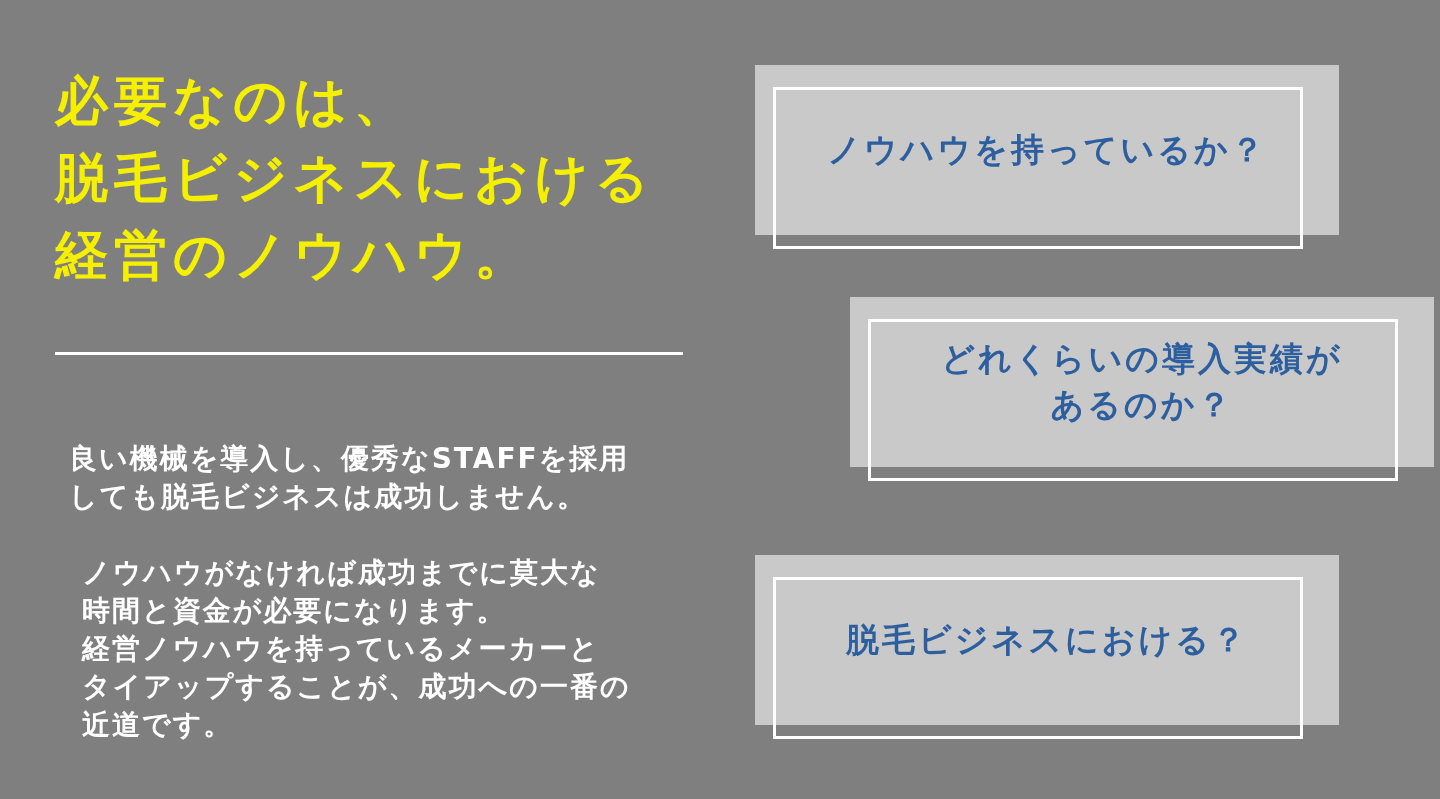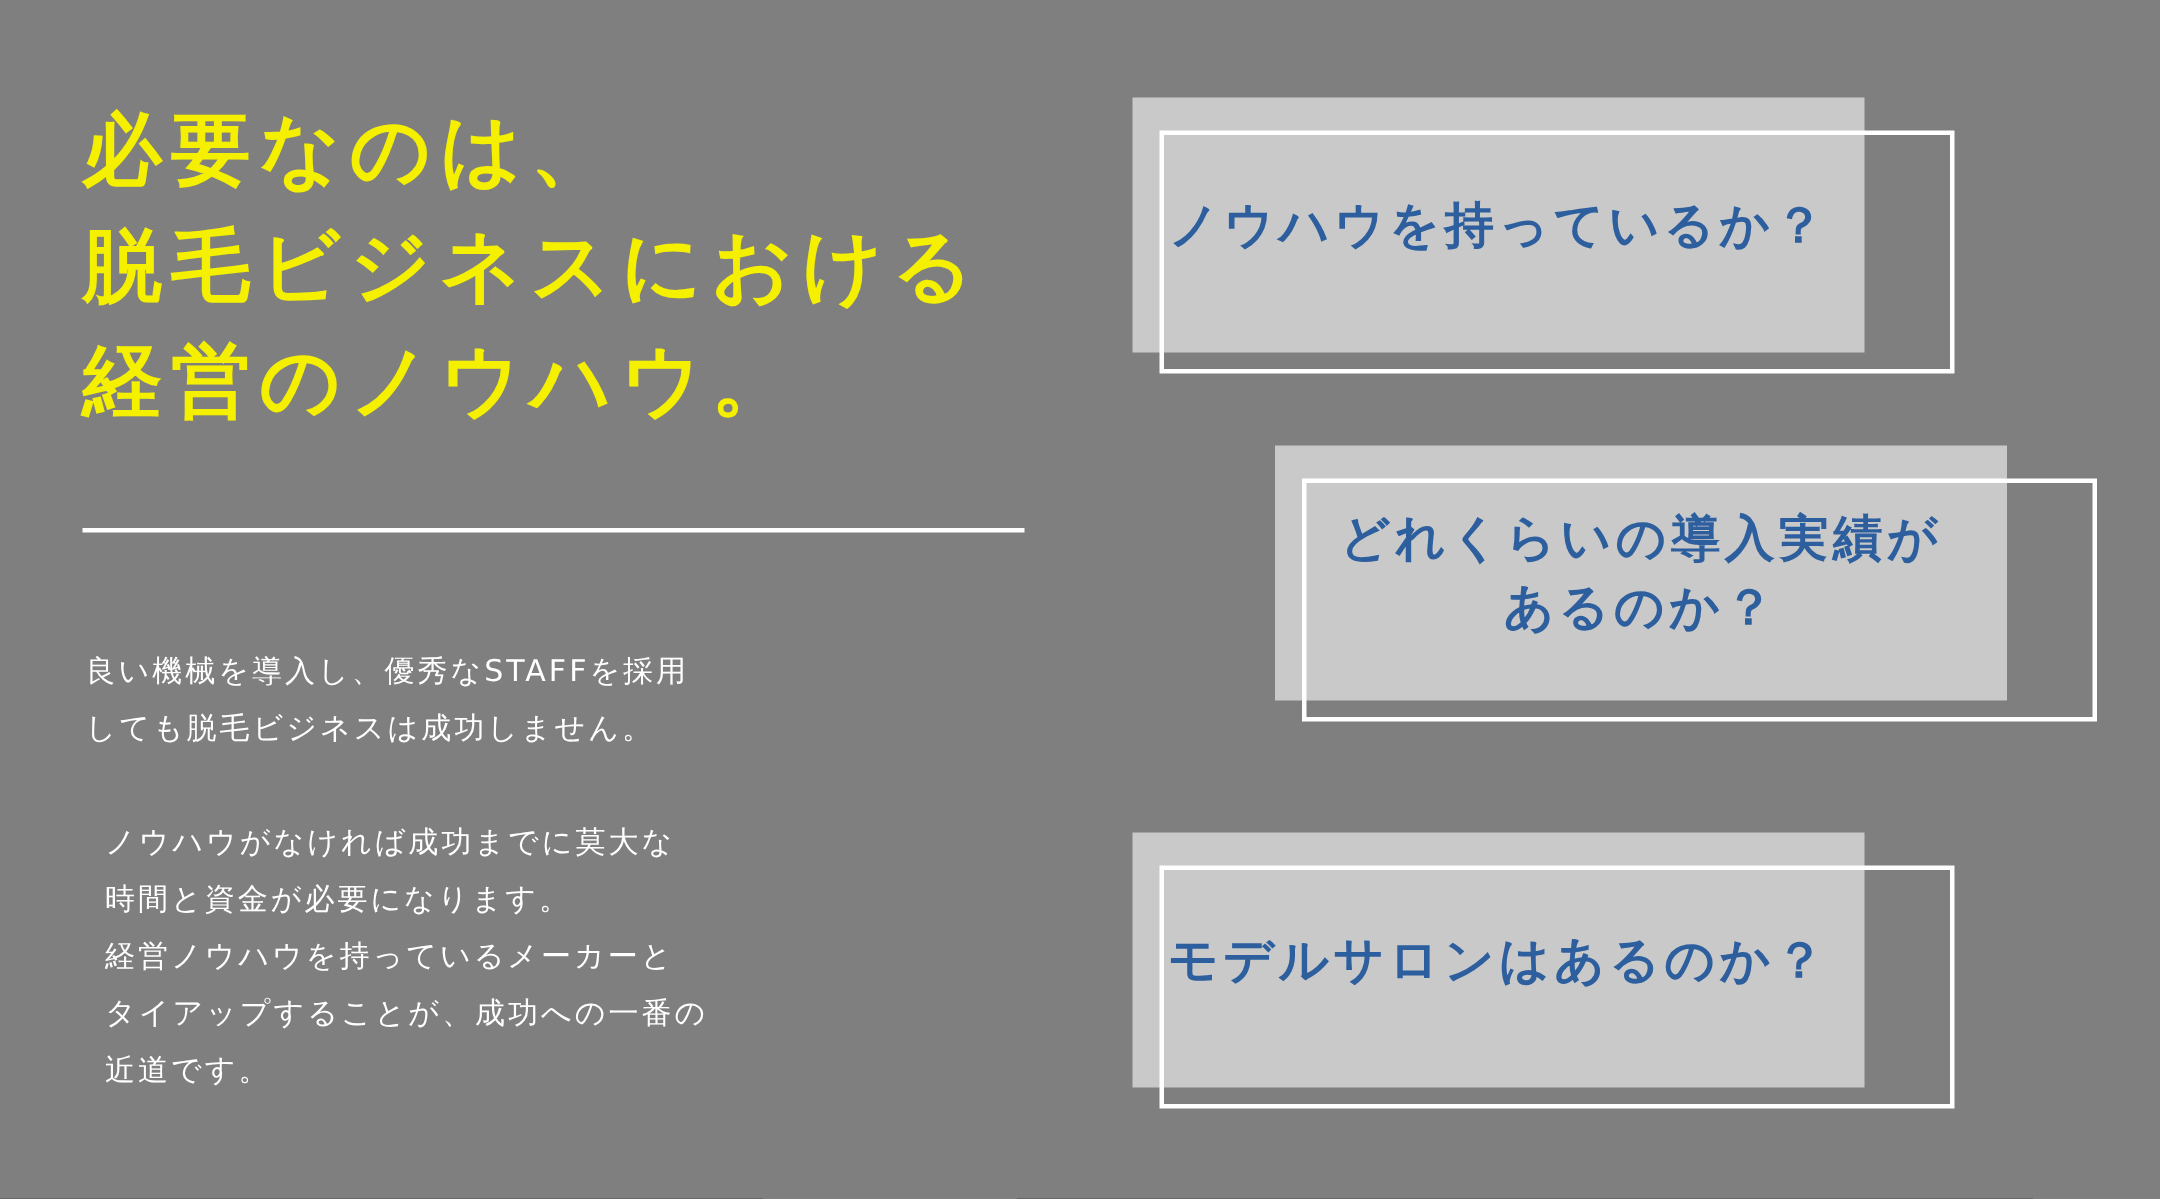--- a/index.html
+++ b/index.html
@@ -24,29 +24,29 @@
     color:var(--heading_yellow);
     line-height:77px;letter-spacing:6px;
     white-space:pre-line;
   }
   .divider{
     position:absolute;left:55px;top:352px;
     width:628px;height:3px;
     background:var(--body_white);
   }
   .para{
-    position:absolute;margin:0;
+    position:absolute;margin:12px;
     color:var(--body_white);
-    font-weight:normal;
-    font-size:20px;letter-spacing:2px;line-height:38px;
+    font-weight:bold;
+    font-size:28px;letter-spacing:2px;line-height:38px;
     white-space:pre-line;
   }
   .para1{left:57px;top:428px;}
   .para2{left:70px;top:542px;}
-  .qbox{position:absolute;width:488px;height:170px;}
+  .qbox{position:absolute;width:584px;height:170px;}
   .qbox .fill{
     position:absolute;left:0;top:0;width:100%;height:100%;
     background:var(--box_fill);
   }
   .qbox .outline{
     position:absolute;left:18px;top:22px;width:530px;height:162px;
     border:3px solid var(--outline_white);
     box-sizing:border-box;
     z-index:1;
   }
@@ -92,16 +92,16 @@
   <div class="qbox qbox2">
     <div class="fill"></div>
     <div class="outline"></div>
     <div class="box-text">どれくらいの導入実績が
 あるのか？</div>
   </div>
 
   <div class="qbox qbox3">
     <div class="fill"></div>
     <div class="outline"></div>
-    <div class="box-text">モデルサロンはあるのか？</div>
+    <div class="box-text">脱毛ビジネスにおける？</div>
   </div>
 
 </div>
 
 </body></html>

